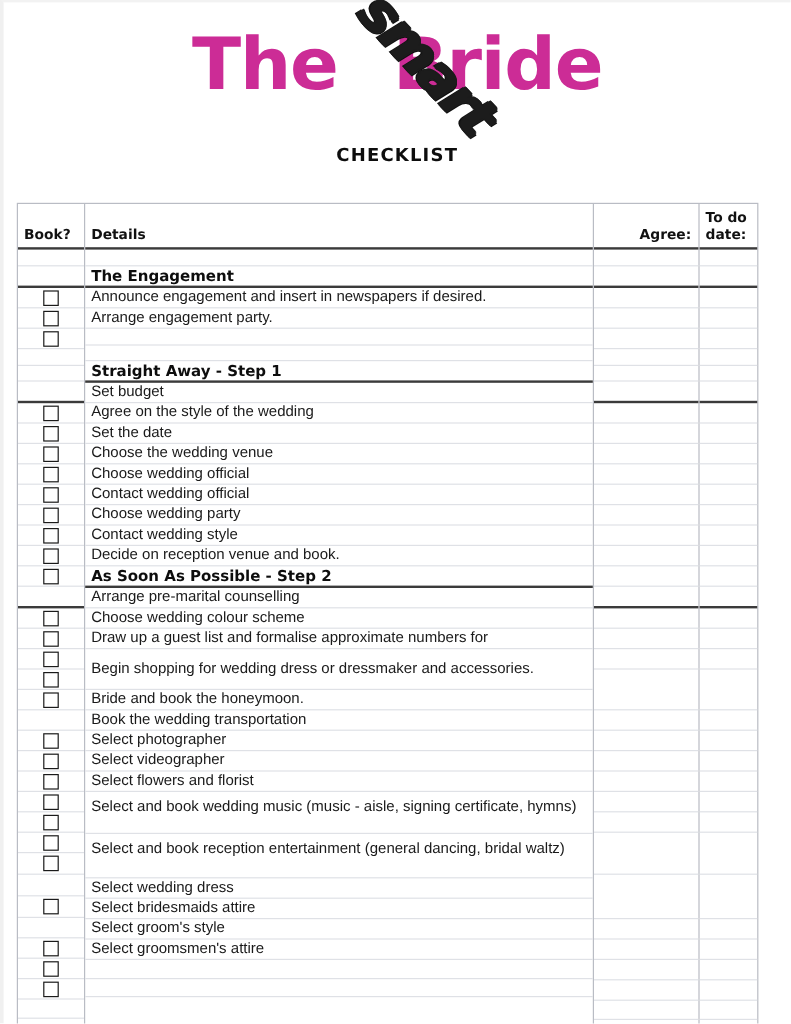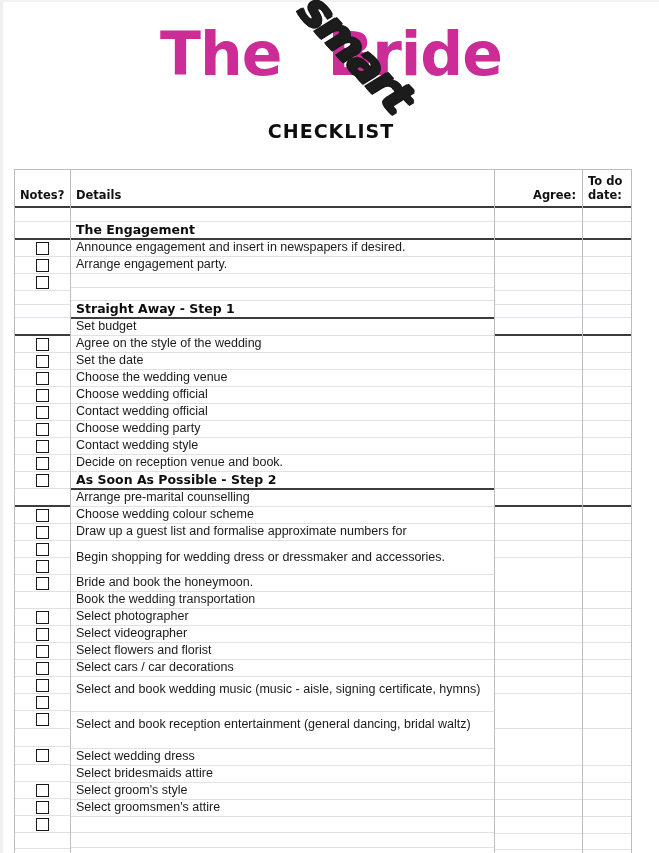--- a/index.html
+++ b/index.html
@@ -54,21 +54,21 @@
        1px 0 0 #1c1c1c, -1px 0 0 #1c1c1c,
        0 1px 0 #1c1c1c, 0 -1px 0 #1c1c1c,
        1px 1px 0 #222, -1px -1px 0 #222,
        2px 1px 0 #111, -2px 1px 0 #111;
   }
   
   .checklist-title{
     text-align:center;
     font-family:"DejaVu Sans", sans-serif;
     font-weight:bold;
-    font-size:19px;
+    font-size:15px;
     color:#0d0d0d;
     letter-spacing:1px;
     margin:0 0 10px 0;
   }
   
   .sheet{
     position:absolute;
     left:11px;
     top:167px;
     width:618px;
@@ -173,21 +173,21 @@
       <span class="logo-the">The</span><span class="logo-gap"></span><span class="logo-bride">Bride</span>
     </div>
     <div class="logo-smart">smart</div>
   </div>
 
   <div class="checklist-title">CHECKLIST</div>
 
   <div class="sheet">
 
     <div class="col-done">
-      <div class="hdr">Notes?</div>
+      <div class="hdr">Book?</div>
       <div id="done-body">
           <div class="done-cell" style="height: 14px;"></div>
           <div class="done-cell dark" style="height: 18px;"></div>
           <div class="done-cell" style="height: 17px;">
             <span class="chk"></span>
           </div>
           <div class="done-cell" style="height: 17px;">
             <span class="chk"></span>
           </div>
           <div class="done-cell" style="height: 17px;">
@@ -302,21 +302,20 @@
           <div class="cell section" style="height: 18px;">As Soon As Possible - Step 2</div>
           <div class="cell" style="height: 17px;">Arrange pre-marital counselling</div>
           <div class="cell" style="height: 17px;">Choose wedding colour scheme</div>
           <div class="cell" style="height: 17px;">Draw up a guest list and formalise approximate numbers for</div>
           <div class="cell" style="height: 34px;">Begin shopping for wedding dress or dressmaker and accessories.</div>
           <div class="cell" style="height: 17px;">Bride and book the honeymoon.</div>
           <div class="cell" style="height: 17px;">Book the wedding transportation</div>
           <div class="cell" style="height: 17px;">Select photographer</div>
           <div class="cell" style="height: 17px;">Select videographer</div>
           <div class="cell" style="height: 17px;">Select flowers and florist</div>
-          <div class="cell" style="height: 17px;">Select cars / car decorations</div>
           <div class="cell wrap" style="height: 35px;">Select and book wedding music (music - aisle, signing certificate, hymns)</div>
           <div class="cell wrap" style="height: 37px;">Select and book reception entertainment (general dancing, bridal waltz)</div>
           <div class="cell" style="height: 17px;">Select wedding dress</div>
           <div class="cell" style="height: 17px;">Select bridesmaids attire</div>
           <div class="cell" style="height: 17px;">Select groom's style</div>
           <div class="cell" style="height: 17px;">Select groomsmen's attire</div>
           <div class="cell blank" style="height: 16px;"></div>
           <div class="cell blank" style="height: 15px;"></div>
         </div>
     </div>

